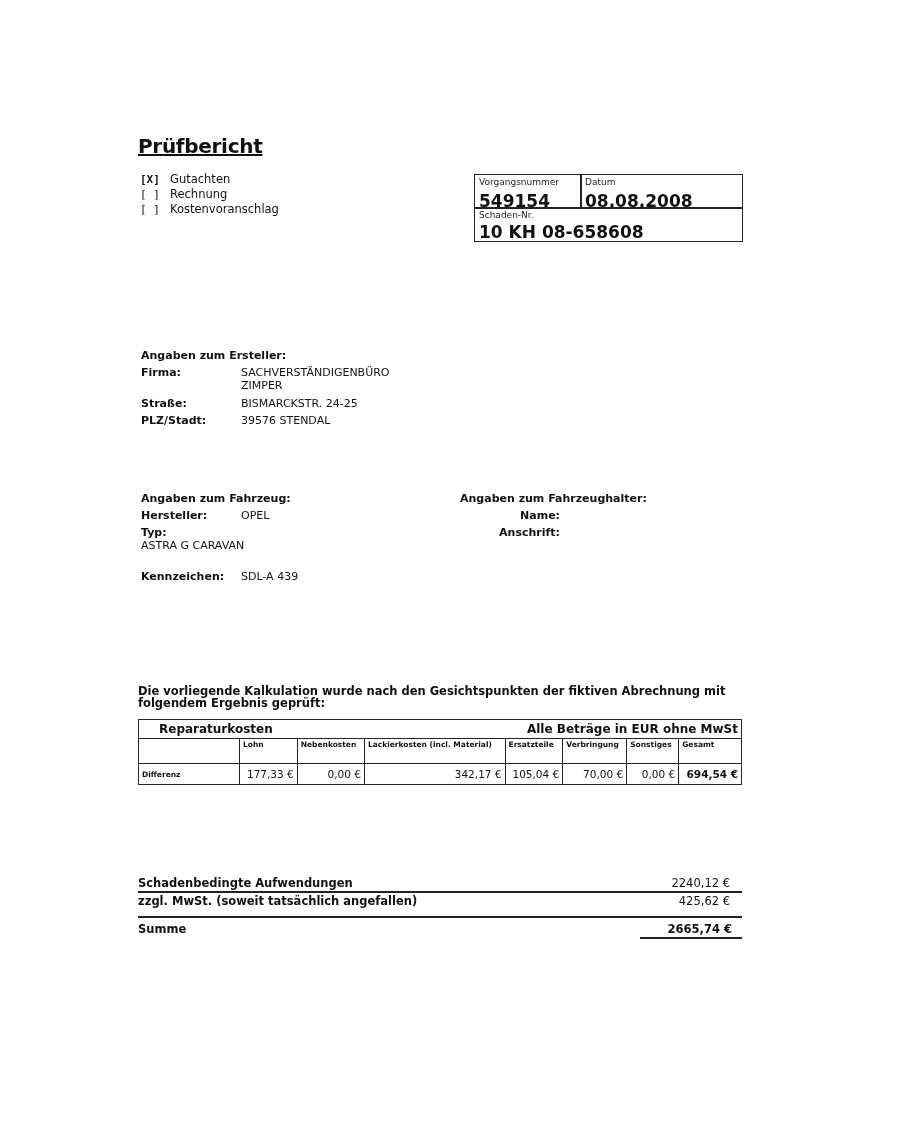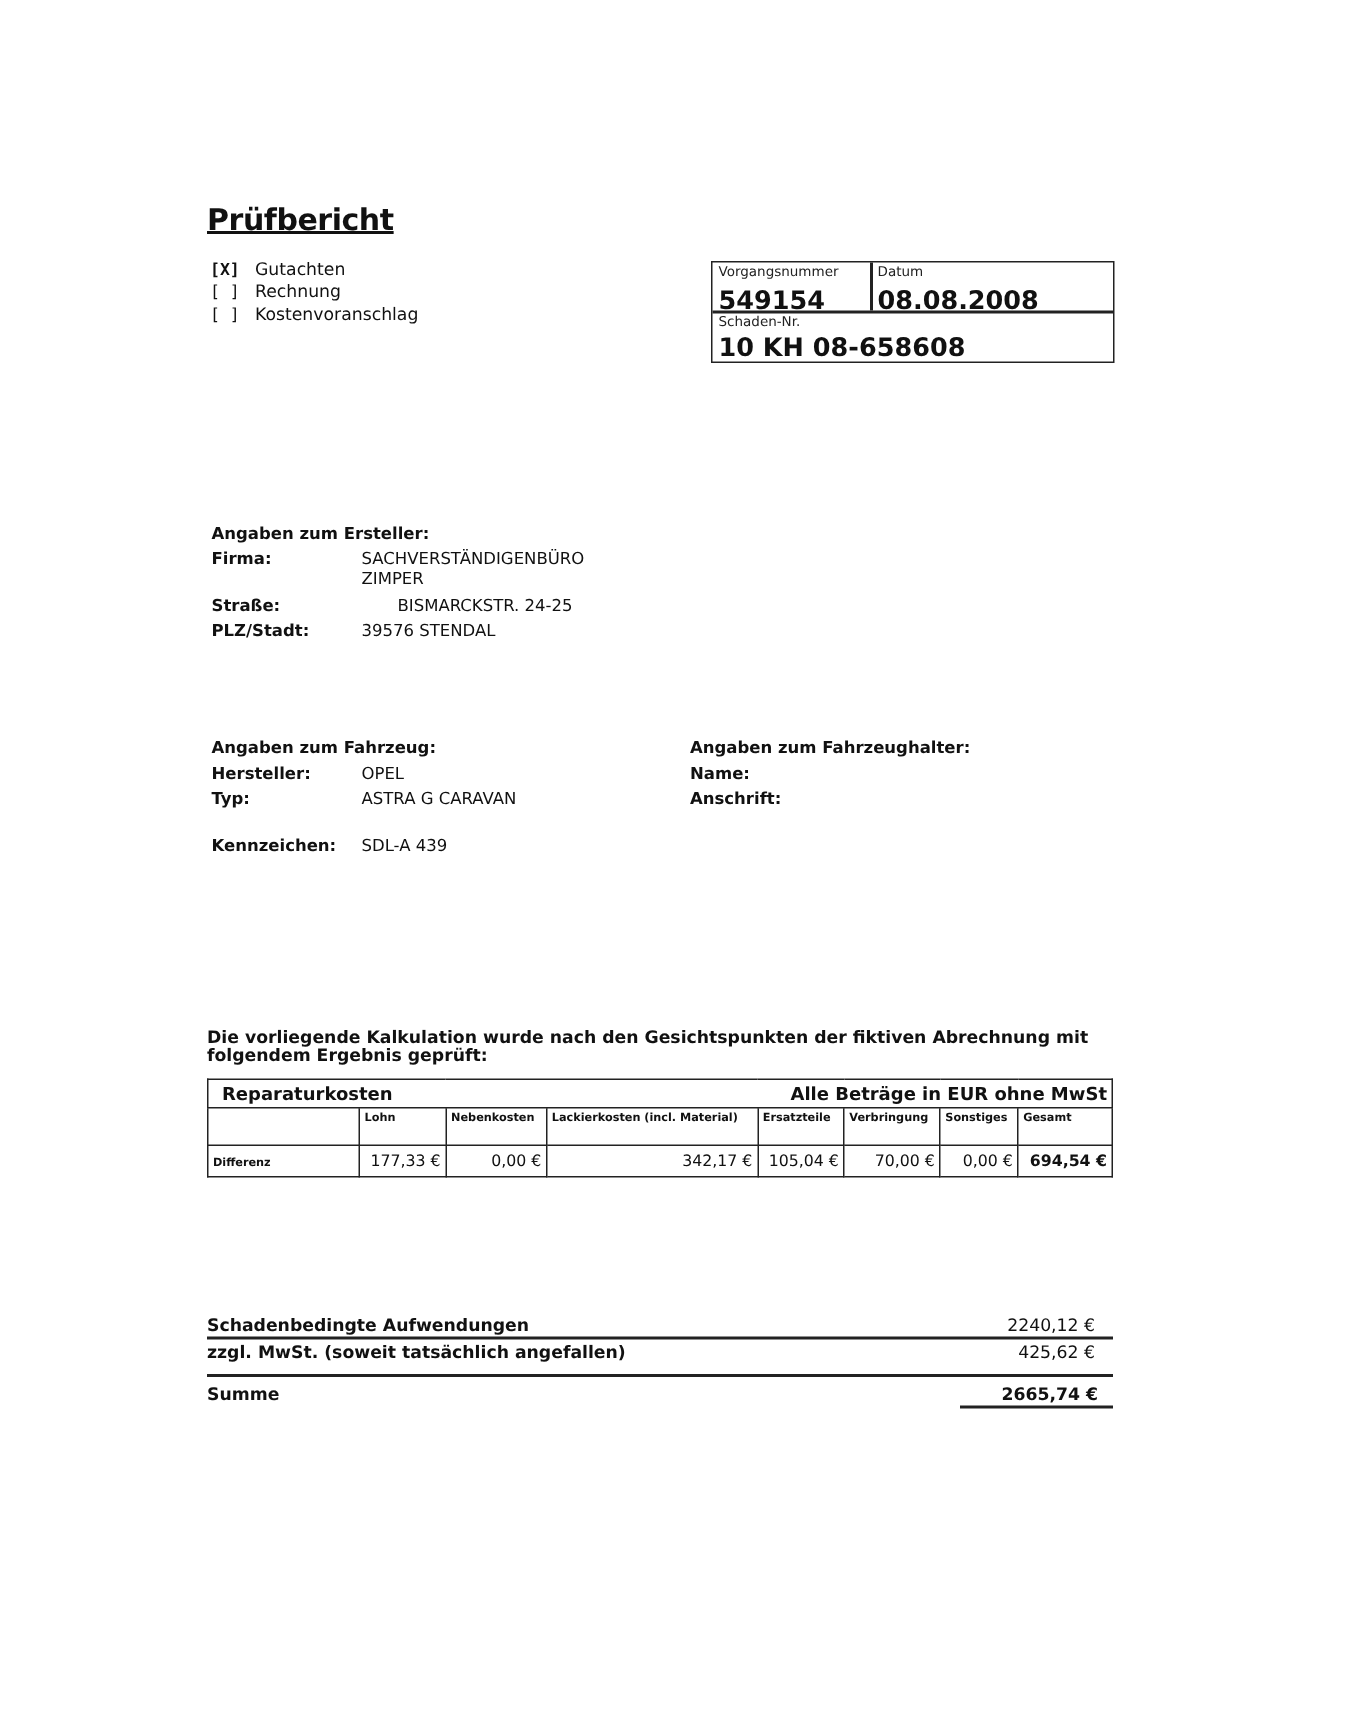--- a/index.html
+++ b/index.html
@@ -16,21 +16,21 @@
   .refbox .val { font-size:17px; font-weight:bold; margin-top:4px; }
   .refbox .vline { position:absolute; left:105px; top:0; width:1.5px; height:32px; background:#222; }
   .refbox .hline { position:absolute; left:0; top:32px; width:100%; height:1.5px; background:#222; }
   .sec-h { font-size:11px; font-weight:bold; }
   .kv { font-size:11px; display:flex; }
   .kv .k { font-weight:bold; width:100px; }
   .kv .v { font-size:11px; }
   .intro { left:138px; top:685px; width:600px; font-size:11.5px; font-weight:bold; line-height:12px; }
   table.calc { position:absolute; left:138px; top:719px; width:604px; border-collapse:collapse; font-size:10px; }
   table.calc td, table.calc th { border:1px solid #222; padding:1px 3px; }
-  table.calc .hdr td { border-bottom:1.5px solid #222; font-size:12px; font-weight:bold; padding:2px 9px; }
+  table.calc .hdr td { border-bottom:1.5px solid #222; font-size:12px; font-weight:bold; padding:2px 20px; }
   table.calc .colh th { font-size:7.5px; font-weight:bold; text-align:left; vertical-align:top; height:22px; line-height:9px; }
   table.calc td.rl { font-size:7.5px; font-weight:bold; line-height:9px; width:94px; height:18px; }
   table.calc td.num { text-align:right; font-size:10.5px; }
   table.calc td.bold { font-weight:bold; }
   .sum { left:138px; width:604px; font-size:11.5px; display:flex; justify-content:space-between; }
   .sum .l { font-weight:bold; }
   .sum .r { padding-right:12px; }
   .rule { left:138px; width:604px; height:1.5px; background:#222; }
 </style>
 </head>
@@ -72,47 +72,47 @@
 
 <div class="abs" style="left:141px;top:349px;">
   <div class="sec-h">Angaben zum Ersteller:</div>
   <div class="kv" style="margin-top:4px;">
     <span class="k">Firma:</span>
     <span class="v" style="line-height:13px;">
       <span>SACHVERSTÄNDIGENBÜRO</span><br>
       <span>ZIMPER</span>
     </span>
   </div>
-  <div class="kv" style="margin-top:5px;gap:24px;">
+  <div class="kv" style="margin-top:5px;">
     <span class="k">Straße:</span>
     <span class="v">BISMARCKSTR. 24-25</span>
   </div>
   <div class="kv" style="margin-top:4px;">
     <span class="k">PLZ/Stadt:</span>
     <span class="v">39576 STENDAL</span>
   </div>
 </div>
 
 <div class="abs" style="left:141px;top:492px;">
   <div class="sec-h">Angaben zum Fahrzeug:</div>
   <div class="kv" style="margin-top:4px;">
     <span class="k">Hersteller:</span>
     <span class="v">OPEL</span>
   </div>
-  <div class="kv" style="margin-top:4px;">
+  <div class="kv" style="margin-top:4px;flex-direction:column;">
     <span class="k">Typ:</span>
     <span class="v">ASTRA G CARAVAN</span>
   </div>
   <div class="kv" style="margin-top:18px;">
     <span class="k">Kennzeichen:</span>
     <span class="v">SDL-A 439</span>
   </div>
 </div>
 
-<div class="abs" style="left:460px;top:492px;">
+<div class="abs" style="left:460px;top:492px;text-align:right;">
   <div class="sec-h">Angaben zum Fahrzeughalter:</div>
   <div class="kv" style="margin-top:4px;">
     <span class="k">Name:</span>
   </div>
   <div class="kv" style="margin-top:4px;">
     <span class="k">Anschrift:</span>
   </div>
 </div>
 
 <div class="abs intro">Die vorliegende Kalkulation wurde nach den Gesichtspunkten der fiktiven Abrechnung mit folgendem Ergebnis geprüft:</div>

